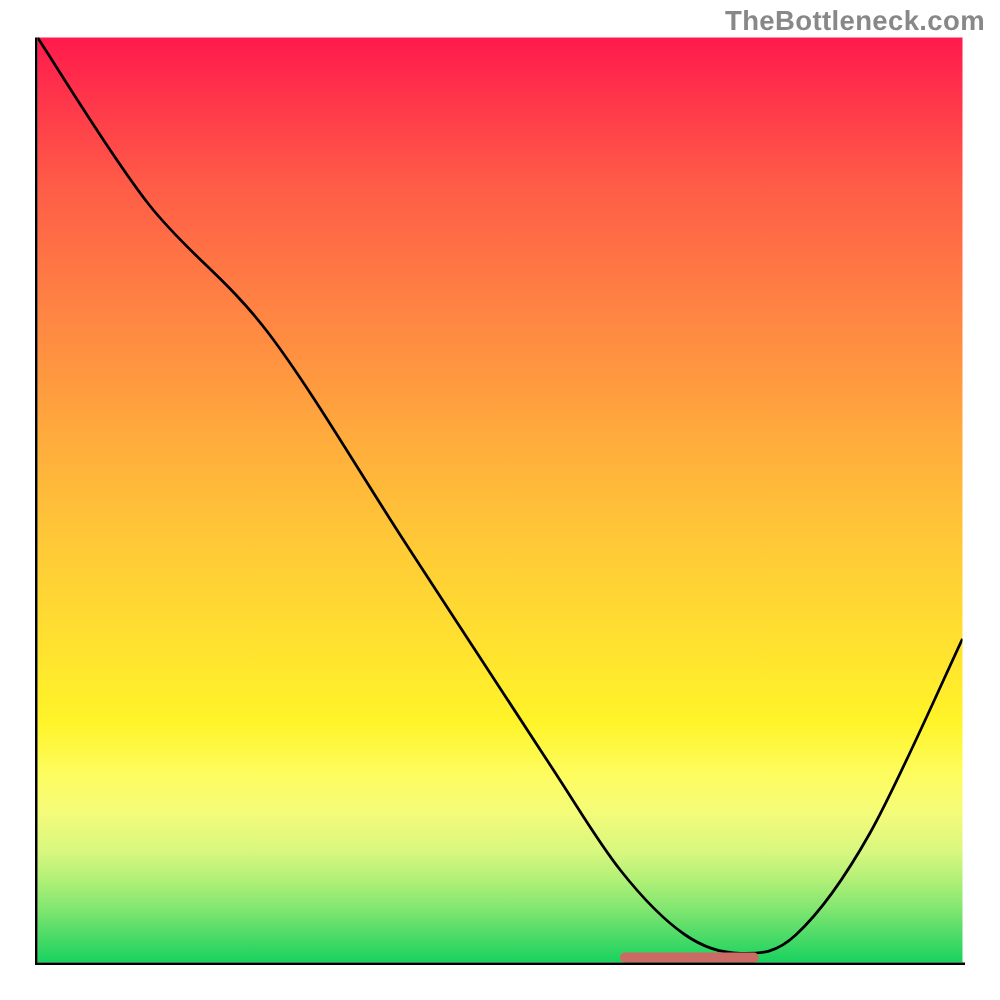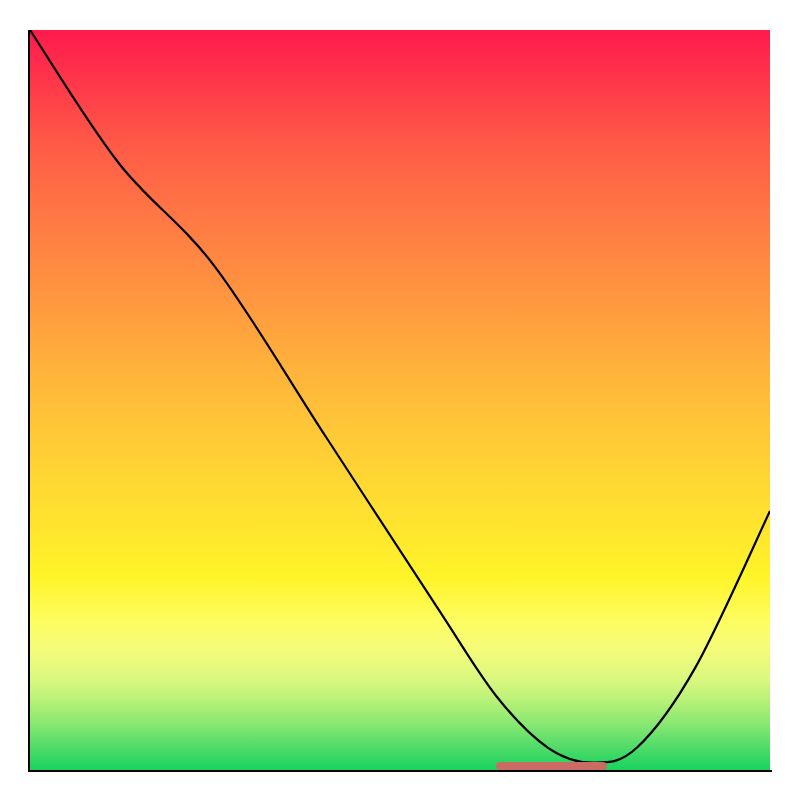--- a/index.html
+++ b/index.html
@@ -93,20 +93,21 @@
     height: 8px;
     border-radius: 4px;
     background: #cc6b64;
   }
 </style>
 </head>
 <body>
 
 <div class="container">
 
+  <div class="watermark">TheBottleneck.com</div>
 
   <div class="plot-area">
 
     <div class="gradient-bg"></div>
 
     <svg class="curve" viewBox="0 0 740 740" preserveAspectRatio="none">
       <path fill="none" stroke="#000000" stroke-width="2.2" d="M 0 0 C 14.799999999999999 22.200000000000006 57.96666666666667 93.73333333333338 88.8 133.20000000000005 C 119.63333333333333 172.6666666666667 150.46666666666667 191.16666666666663 185 236.79999999999995 C 219.53333333333333 282.4333333333333 259 350.26666666666665 296 407 C 333 463.73333333333335 378.6333333333334 534.0333333333334 407.00000000000006 577.2 C 435.36666666666673 620.3666666666667 447.7 642.5666666666667 466.2 666 C 484.7 689.4333333333333 501.9666666666667 706.6999999999999 518 717.8 C 534.0333333333333 728.9 547.6 732.6 562.4 732.6 C 577.1999999999999 732.6 589.5333333333333 733.8333333333333 606.8 717.8 C 624.0666666666666 701.7666666666667 643.8 675.8666666666667 666 636.4 C 688.2 596.9333333333333 727.6666666666666 506.9 740 481"></path>
     </svg>
 
     <div class="marker" style="left: 466.2px; width: 111px; top: 732.3px; background: rgb(204, 107, 100);"></div>

